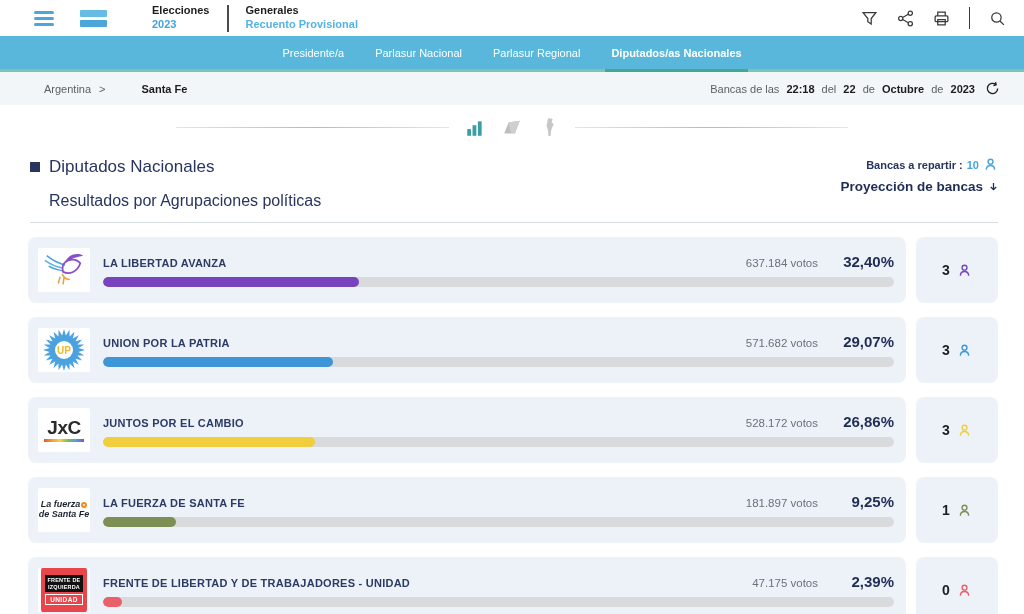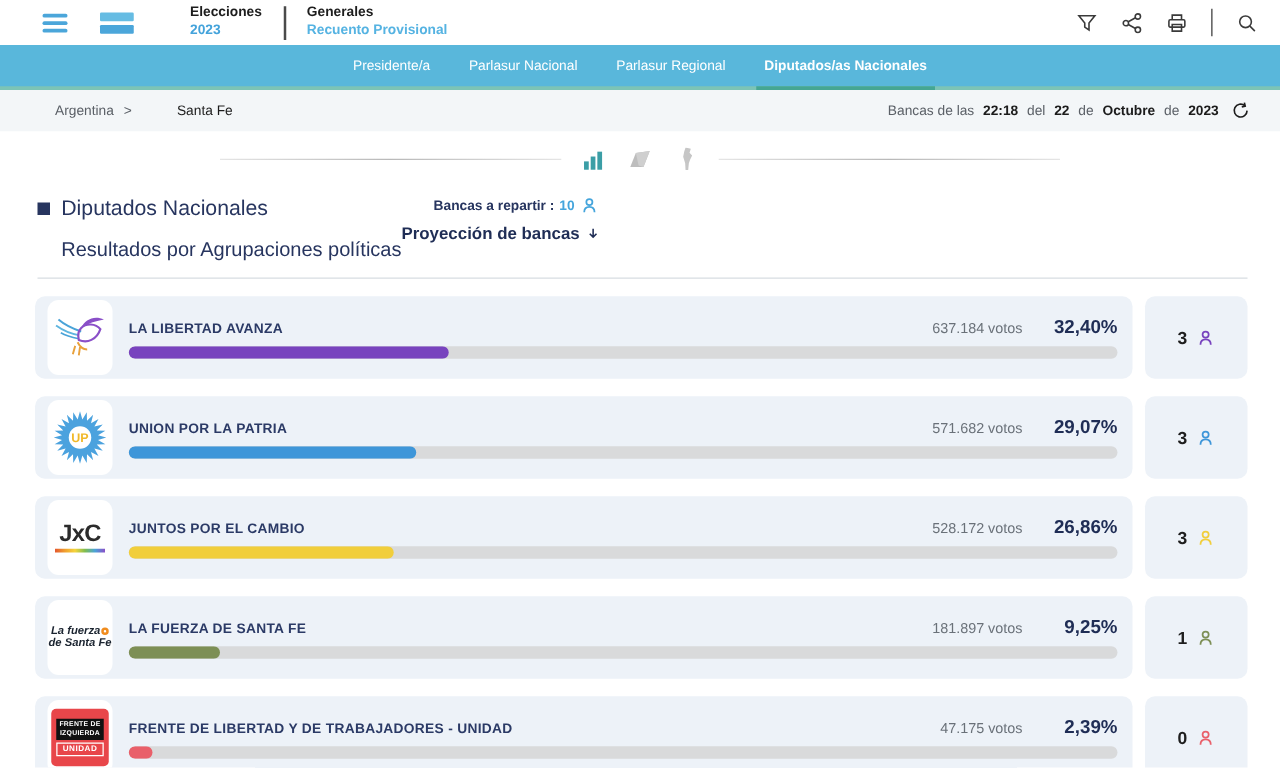--- a/index.html
+++ b/index.html
@@ -27,47 +27,47 @@
   
   .nav { height:36px; background:#59B7DB; border-bottom:3px solid #7CC4B6; display:flex; justify-content:center; gap:27px; }
   .tab { color:#fff; font-size:11px; display:flex; align-items:center; cursor:pointer; position:relative; padding:0 2px; }
   .tab.active { font-weight:bold; }
   .tab.active::after { content:""; position:absolute; left:-4px; right:-4px; bottom:-3px; height:3px; background:#45A694; }
 
   
   .crumb-bar { height:33px; background:#F3F6F8; display:flex; align-items:center; justify-content:space-between; padding:0 24px 0 44px; font-size:11px; color:#5b6067; }
   .crumb-bar b { color:#1c1c1c; }
   .crumb { display:flex; gap:8px; align-items:center; }
-  .crumb .cur { font-weight:normal; color:#1c1c1c;padding-left:28px; }
+  .crumb .cur { font-weight:bold; color:#1c1c1c;padding-left:28px; }
   .updated { display:flex; align-items:center; gap:4px; }
   .updated .seg { white-space:pre; }
   .refresh { width:15px; height:15px; margin-left:6px; cursor:pointer; }
   .refresh svg { stroke:#1c1c1c; fill:none; stroke-width:1.4; }
 
   
   .switcher { height:44px; display:flex; align-items:center; justify-content:center; gap:15px; }
   .swline { height:1px; width:273px; background:linear-gradient(90deg,#e5e5e5,#b9b9b9,#e5e5e5); }
   .swicon { width:22px; height:20px; cursor:pointer; display:flex; align-items:flex-end; justify-content:center; }
 
   
-  .section-head { display:flex; padding:8px 26px 0 30px; }
+  .section-head { display:flex; justify-content:space-between; padding:8px 26px 0 30px; }
   .sh-left .t1 { display:flex; align-items:center; gap:9px; font-size:17px; color:#27355F; }
   .sh-left .sq { width:10px; height:10px; background:#27355F; display:inline-block; }
   .sh-left .t2 { font-size:16px; font-weight:normal; color:#27355F; margin:15px 0 0 19px; }
   .sh-right { text-align:right; }
   .bancas { font-size:11px; font-weight:bold; color:#27355F; display:flex; align-items:center; justify-content:flex-end; gap:4px; }
   .bancas .num { color:#45A5DC; }
   .proyeccion { margin-top:7px; font-size:13.5px; font-weight:bold; color:#1F2D55; display:flex; align-items:center; justify-content:flex-end; gap:6px; cursor:pointer; }
   .sep-line { border:none; border-top:1px solid #D8DDE2; margin:12px 26px 0 30px; }
 
   
   .rows { padding:14px 26px 0 28px; display:flex; flex-direction:column; gap:14px; }
   .row { display:flex; gap:10px; height:66px; }
   .main-card { flex:1; background:#EDF2F8; border-radius:8px; display:flex; align-items:center; padding:0 12px 0 10px; gap:13px; cursor:pointer; }
-  .logo-box { width:52px; height:60px; min-width:52px; background:#fff; border-radius:9px; display:flex; align-items:center; justify-content:center; overflow:hidden; }
+  .logo-box { width:52px; height:44px; min-width:52px; background:#fff; border-radius:2px; display:flex; align-items:center; justify-content:center; overflow:hidden; }
   .row-content { flex:1; }
   .row-top { display:flex; justify-content:space-between; align-items:baseline; margin-bottom:7px;gap:40px; }
   .party-name { font-size:11px; font-weight:bold; color:#2B3A66; letter-spacing:.25px; }
   .votes-wrap { display:flex; align-items:baseline; }
   .votes { font-size:11.5px; color:#6A7179; }
   .percent { font-size:15px; font-weight:bold; color:#1F2D55; min-width:76px; text-align:right; }
   .bar-track { height:10px; background:#D9DADB; border-radius:5px; overflow:hidden; }
   .bar-fill { height:100%; border-radius:5px; }
   .seat-card { width:82px; min-width:82px; background:#EDF2F8; border-radius:8px; display:flex; align-items:center; justify-content:center; gap:7px; }
   .seat-num { font-size:14px; font-weight:bold; color:#1e1e1e; }

